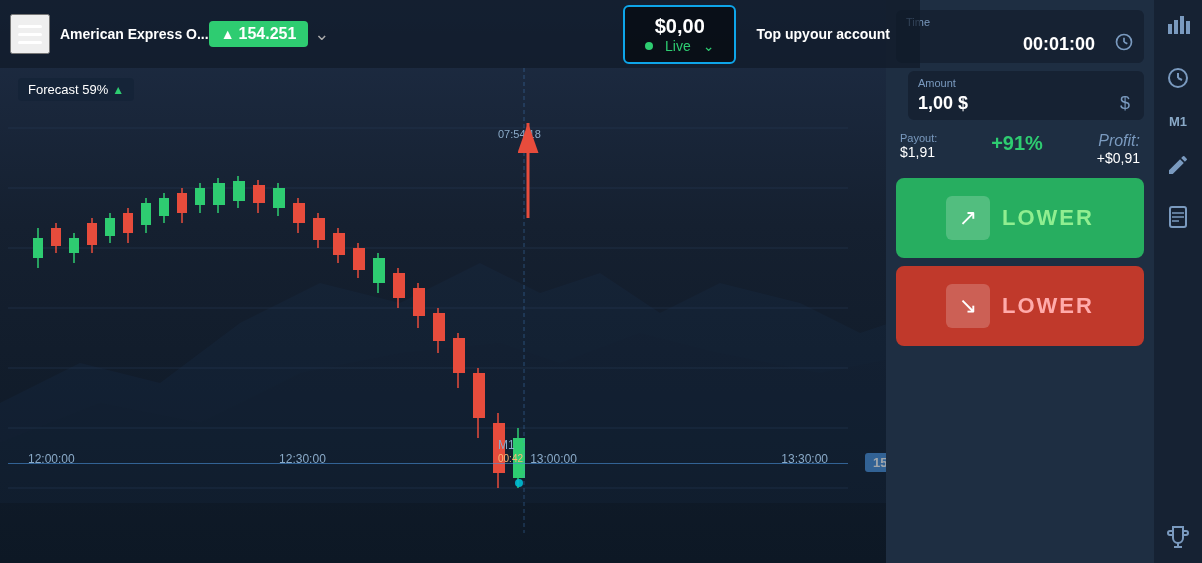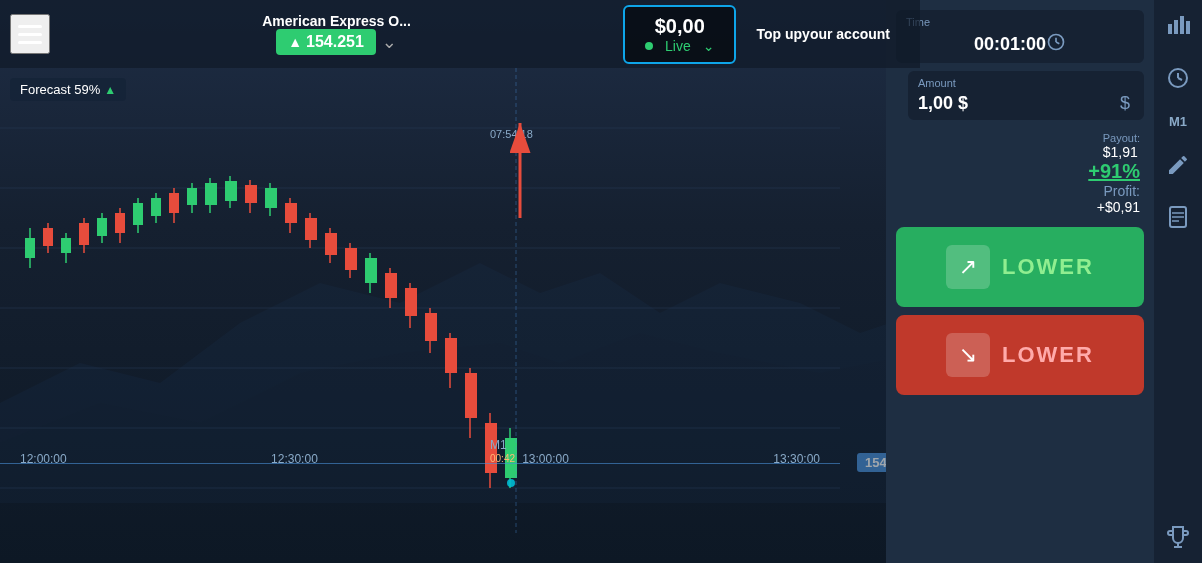--- a/index.html
+++ b/index.html
@@ -58,21 +58,21 @@
     .hamburger-btn span {
       display: block;
       width: 24px;
       height: 3px;
       background: white;
       border-radius: 2px;
     }
 
     .asset-section {
       display: flex;
-      flex-direction: column;
+      flex-direction: row;
       align-items: center;
       flex: 1;
       margin: 0 10px;
     }
     .asset-name {
       color: white;
       font-size: 14px;
       font-weight: bold;
       white-space: nowrap;
     }
@@ -189,21 +189,22 @@
       padding: 6px 10px;
     }
     .section-label {
       color: #7a9abf;
       font-size: 11px;
       margin-bottom: 4px;
     }
     .time-row {
       display: flex;
       align-items: center;
-      justify-content: center;
+      justify-content: flex-end;
+      gap: 19px;
     }
     .time-value {
       color: white;
       font-size: 18px;
       font-weight: bold;
     }
     .time-icon {
       color: #7a9abf;
       font-size: 18px;
       cursor: pointer;
@@ -232,50 +233,49 @@
       cursor: pointer;
       background: none;
       border: none;
       padding: 0 4px;
     }
 
     
     .payout-section {
       display: flex;
       justify-content: space-between;
-      align-items: flex-end;
+      align-items: flex-start;
       padding: 4px 4px;
-      flex-direction: column;
     }
     .payout-left {
       display: flex;
       flex-direction: column;
     }
     .payout-label {
       color: #7a9abf;
       font-size: 11px;
     }
     .payout-value {
       color: white;
       font-size: 14px;
     }
     .payout-percent {
       color: #2ecc71;
       font-size: 20px;
       font-weight: bold;
-      text-decoration: underline;
     }
     .payout-right {
       display: flex;
       flex-direction: column;
       align-items: flex-end;
     }
     .profit-label {
       color: #7a9abf;
-      font-size: 14px;
+      font-size: 16px;
+      font-style: italic;
     }
     .profit-value {
       color: white;
       font-size: 14px;
     }
 
     
     .higher-btn {
       background: #27ae60;
       border: none;
@@ -335,21 +335,21 @@
       font-size: 22px;
       font-weight: bold;
       letter-spacing: 2px;
       text-align: right;
     }
 
     
     .chart-area {
       position: absolute;
       top: 68px;
-      left: 0;
+      left: 8px;
       width: 920px;
       height: 406px;
       padding-left: 30px;
     }
 
     
     .price-axis {
       position: absolute;
       right: 0;
       top: 0;

